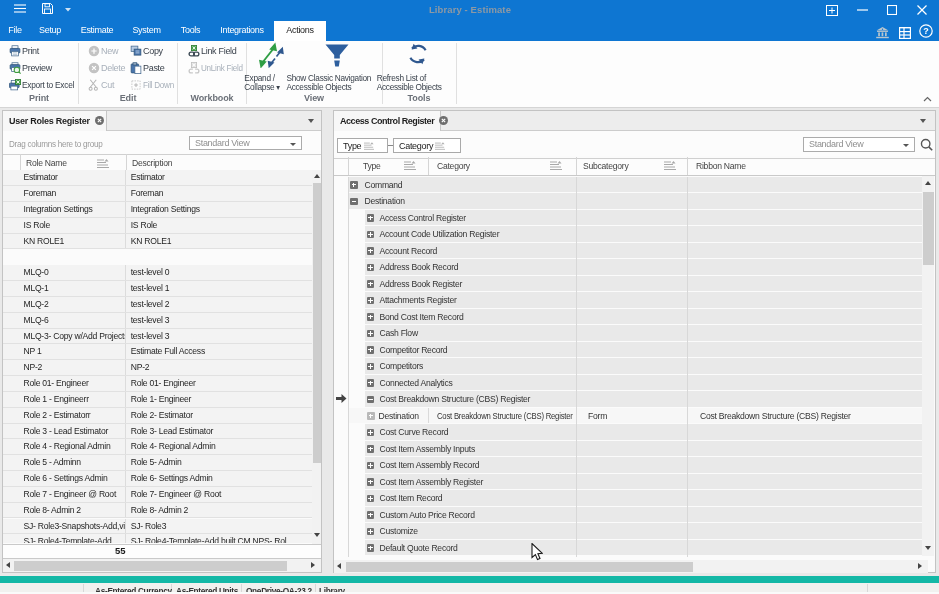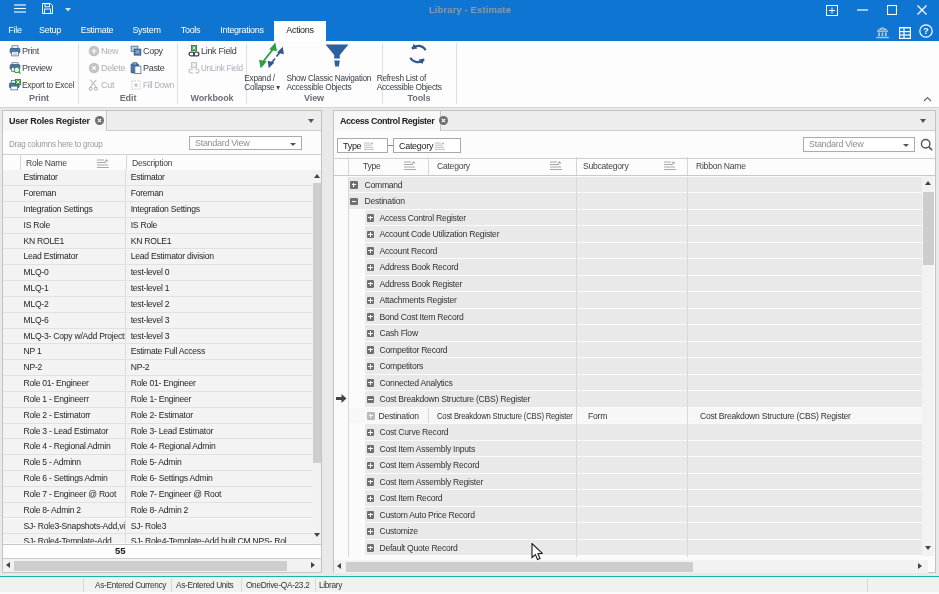--- a/index.html
+++ b/index.html
@@ -54,21 +54,21 @@
 .texp:before { left:1.5px; right:1.5px; top:3.25px; height:1px; }
 .texp.plus:after { top:1.5px; bottom:1.5px; left:3.25px; width:1px; }
 .ttext { position:absolute; top:0; line-height:16px; font-weight:normal; color:#333; white-space:nowrap; }
 
 
 .sb { position:absolute; background:#f2f2f2; }
 .sbthumb { position:absolute; background:#cdcdcd; }
 .arr { position:absolute; width:0; height:0; }
 
 
-#statusbar { left:0; top:576px; width:939px; height:16px; background:#f1f1ef; border-top:1px solid #14b8a6; font-size:9px; letter-spacing:-0.35px; color:#333; }
+#statusbar { left:0; top:576px; width:939px; height:16px; background:#f1f1ef; border-top:7px solid #14b8a6; font-size:9px; letter-spacing:-0.35px; color:#333;font-weight:bold; }
 .stsep { position:absolute; top:1px; height:15px; width:1px; background:#d8d8d8; }
 .stitem { position:absolute; top:3px; transform:scaleX(0.92); transform-origin:0 50%; }
 #bottomstrip { left:0; top:592px; width:939px; height:2px; background:#fafafa; }
 </style>
 </head>
 <body>
 <div class="abs" id="titlebar">
   <svg class="abs" style="left:14px;top:4px" width="12" height="9" viewBox="0 0 12 9">
       <g stroke="#fff" stroke-width="1.1">
         <line x1="0" y1="1" x2="12" y2="1"></line>
@@ -357,24 +357,20 @@
       <span class="c2">Integration Settings</span>
     </div>
  <div class="lrow" style="left:0;top:106.7px">
       <span class="c1">IS Role</span>
       <span class="c2">IS Role</span>
     </div>
  <div class="lrow" style="left:0;top:122.5px">
       <span class="c1">KN ROLE1</span>
       <span class="c2">KN ROLE1</span>
     </div>
- <div class="lrow" style="left:0;top:138.3px">
-      <span class="c1">Lead Estimator</span>
-      <span class="c2">Lead Estimator division</span>
-    </div>
  <div class="lrow" style="left:0;top:154.2px">
       <span class="c1">MLQ-0</span>
       <span class="c2">test-level 0</span>
     </div>
  <div class="lrow" style="left:0;top:170.0px">
       <span class="c1">MLQ-1</span>
       <span class="c2">test-level 1</span>
     </div>
  <div class="lrow" style="left:0;top:185.8px">
       <span class="c1">MLQ-2</span>

